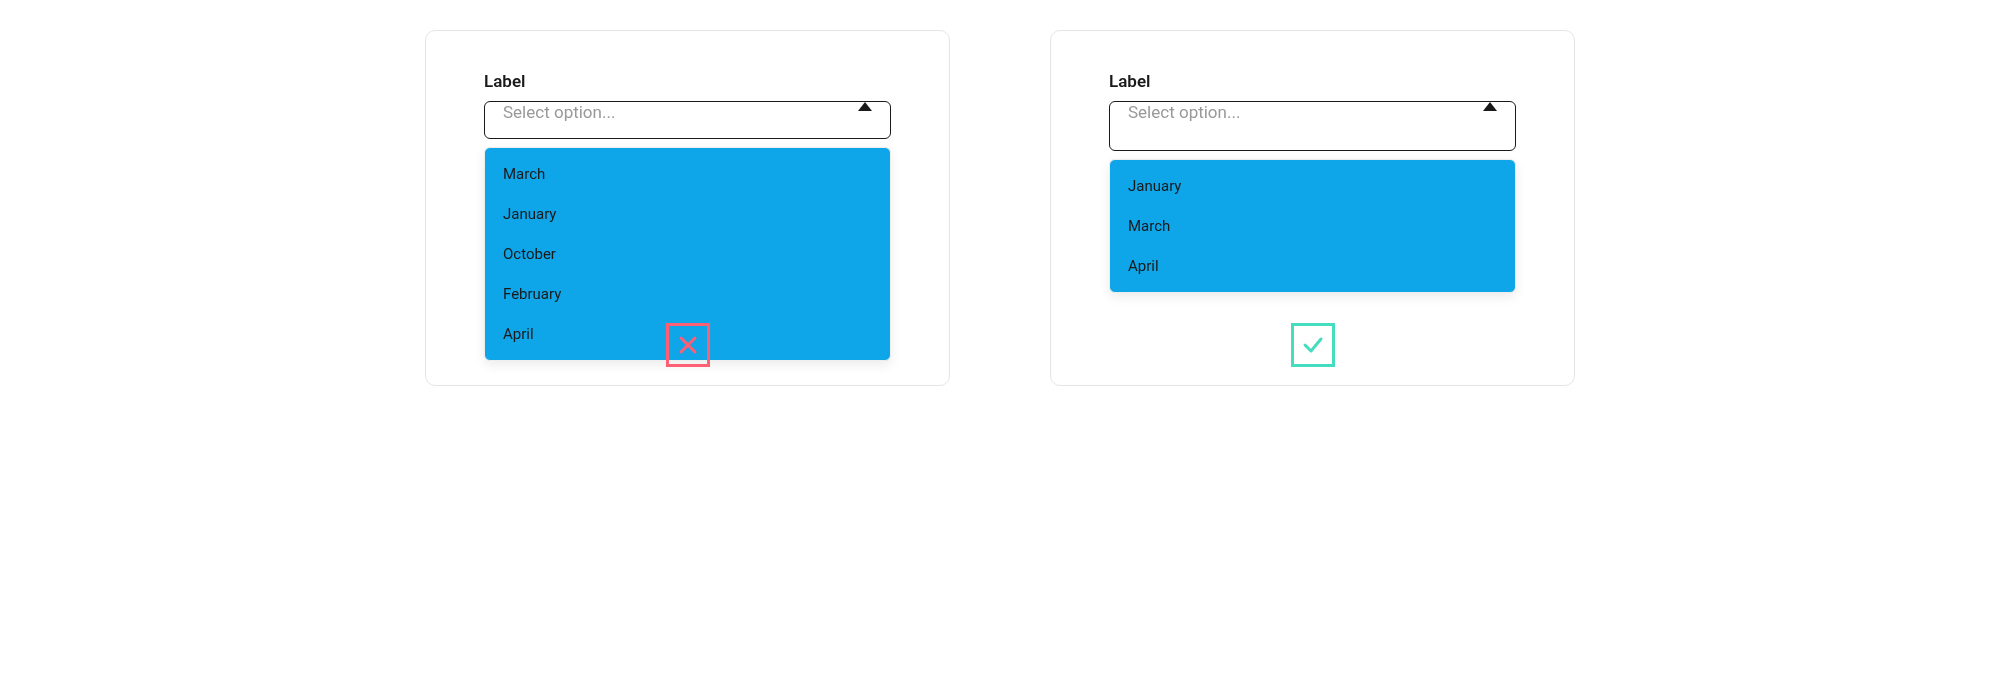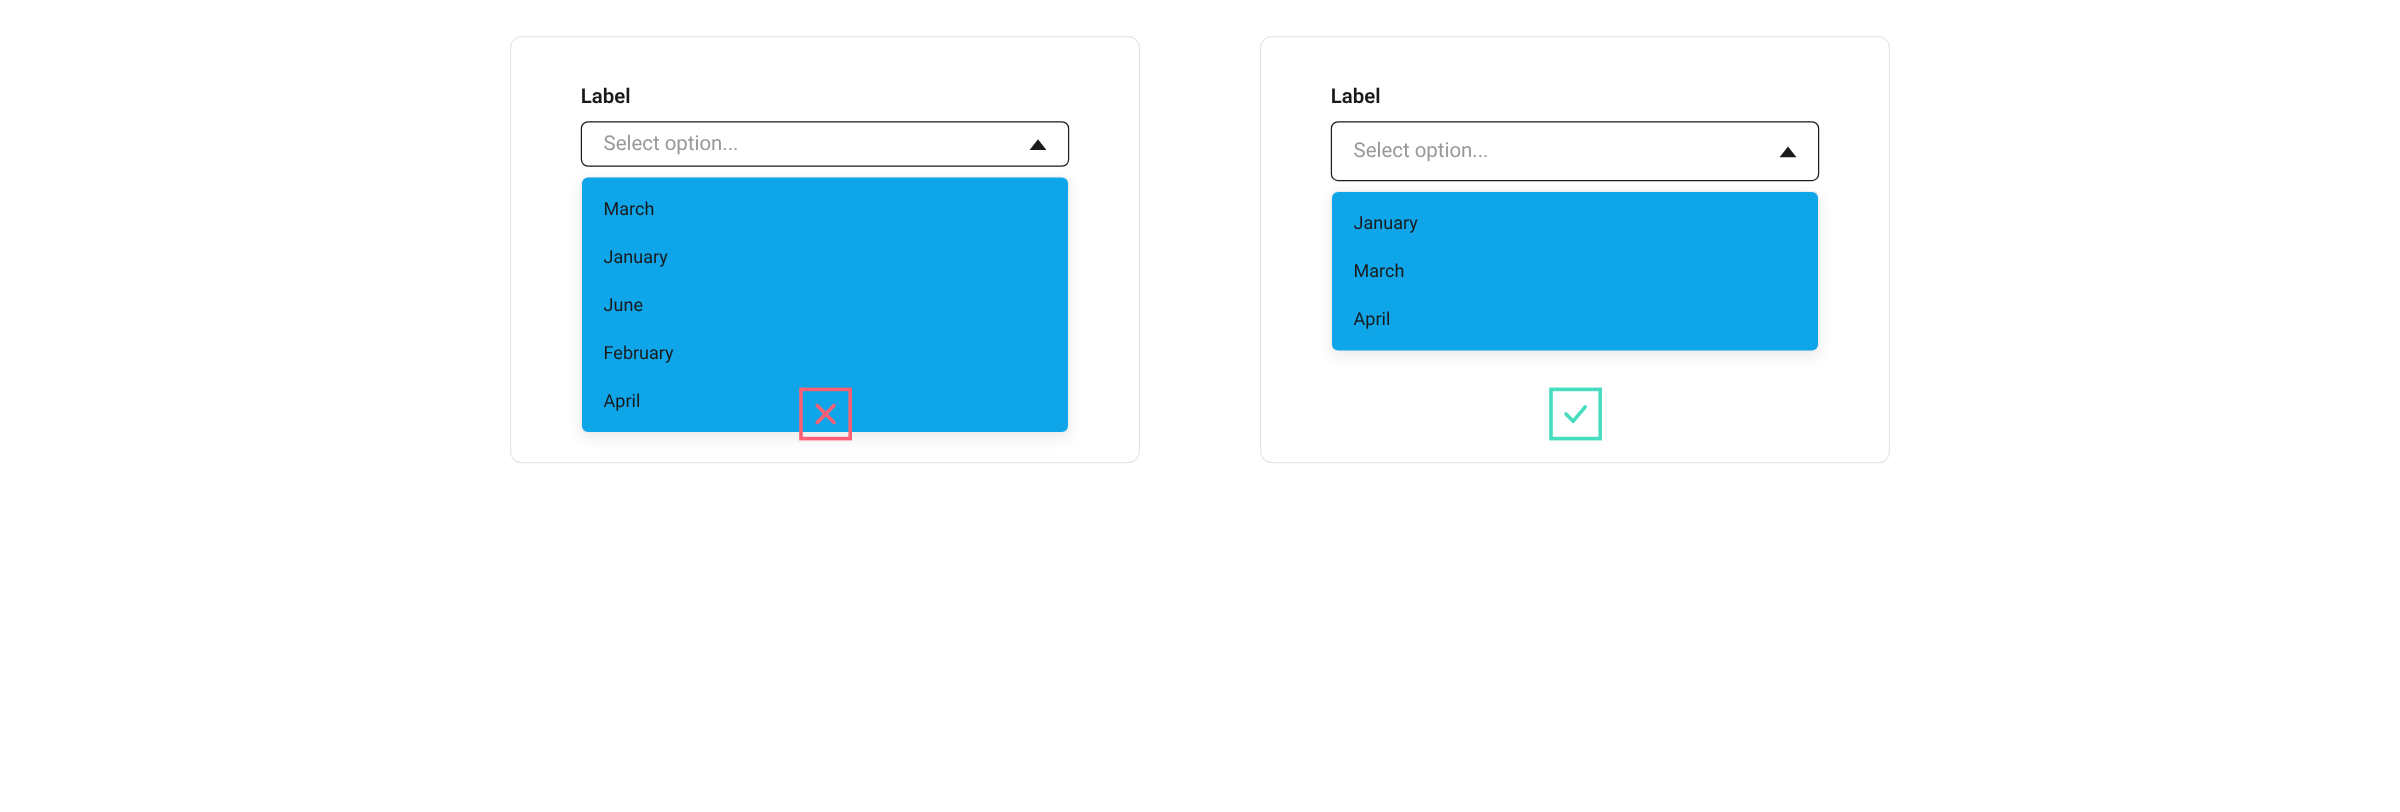--- a/index.html
+++ b/index.html
@@ -34,21 +34,21 @@
       font-weight: 600;
       color: #1a1a1a;
       margin-bottom: 10px;
     }
     .select-trigger {
       width: 100%;
       height: 50px;
       border: 1.5px solid #1a1a1a;
       border-radius: 6px;
       display: flex;
-      align-items: center;
+      align-items: flex-start;
       justify-content: space-between;
       padding: 0 18px;
       cursor: pointer;
       background: #fff;
     }
     .select-placeholder {
       color: #999;
       font-size: 17px;
     }
     .caret-up {
@@ -101,21 +101,21 @@
 
 <div class="card">
   <div class="field-label">Label</div>
   <div class="select-trigger">
     <span class="select-placeholder">Select option...</span>
     <span class="caret-up"></span>
   </div>
   <div class="dropdown-list">
     <div class="dropdown-item">March</div>
     <div class="dropdown-item">January</div>
-    <div class="dropdown-item">June</div>
+    <div class="dropdown-item">October</div>
     <div class="dropdown-item">February</div>
     <div class="dropdown-item">April</div>
   </div>
   <div class="status-icon-box bad">
     <svg viewBox="0 0 24 24">
       <path d="M5 5 L19 19 M19 5 L5 19" stroke="#ff5f73" stroke-width="3" fill="none" stroke-linecap="round"></path>
     </svg>
   </div>
 </div>
 

